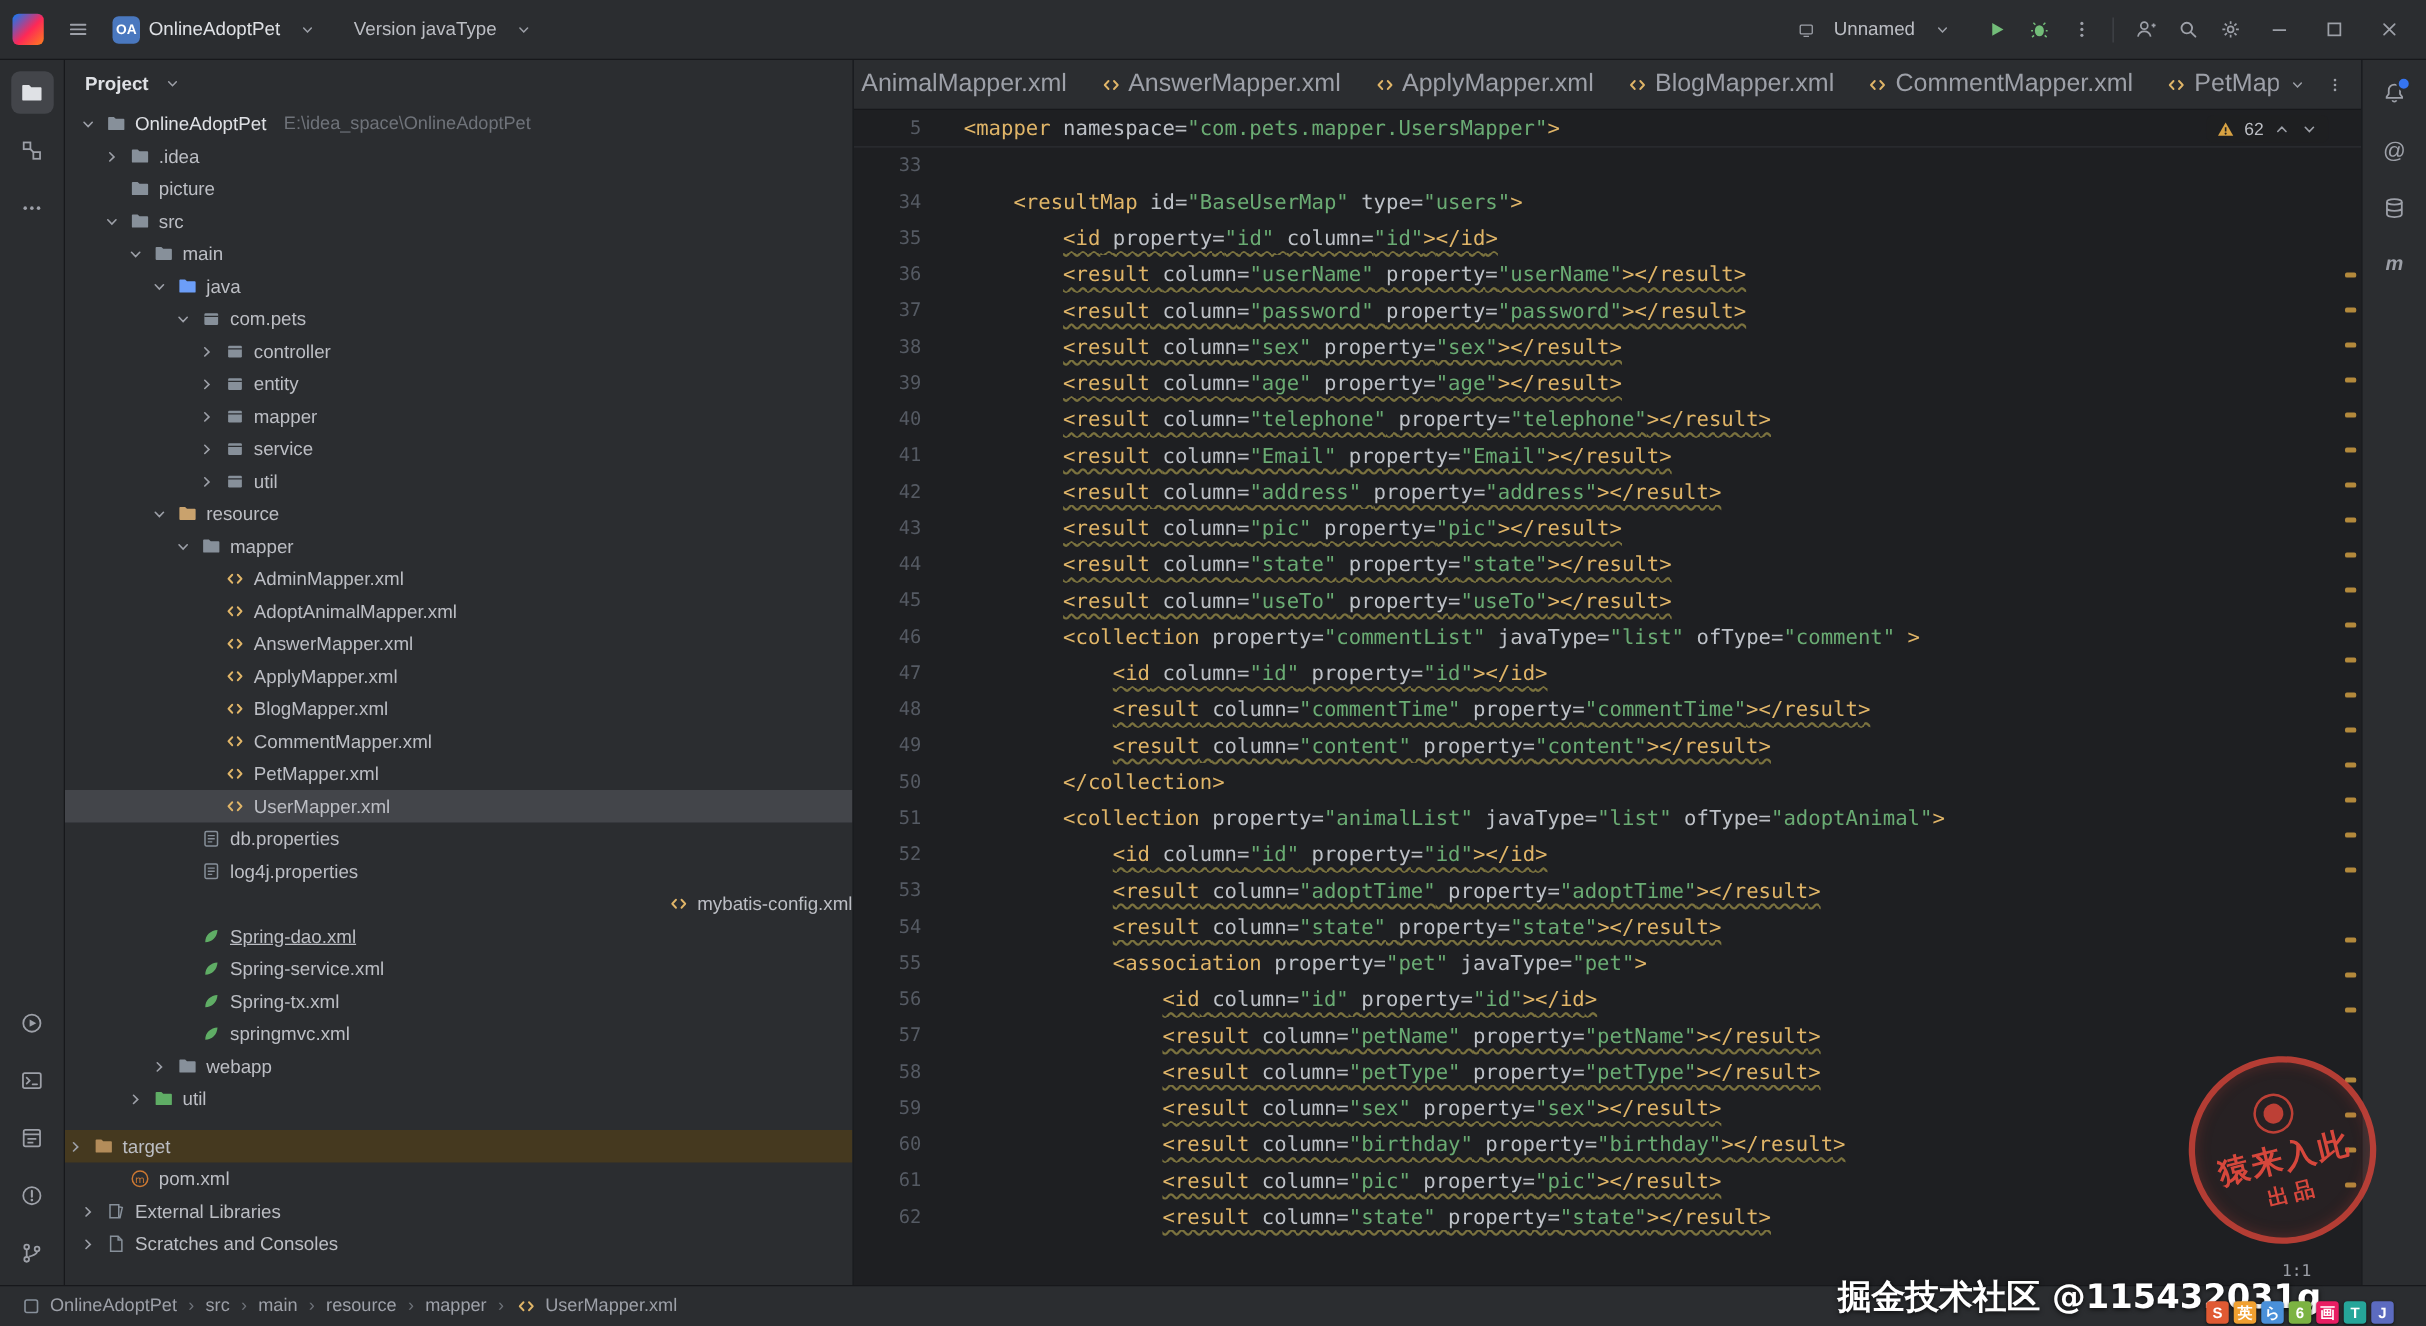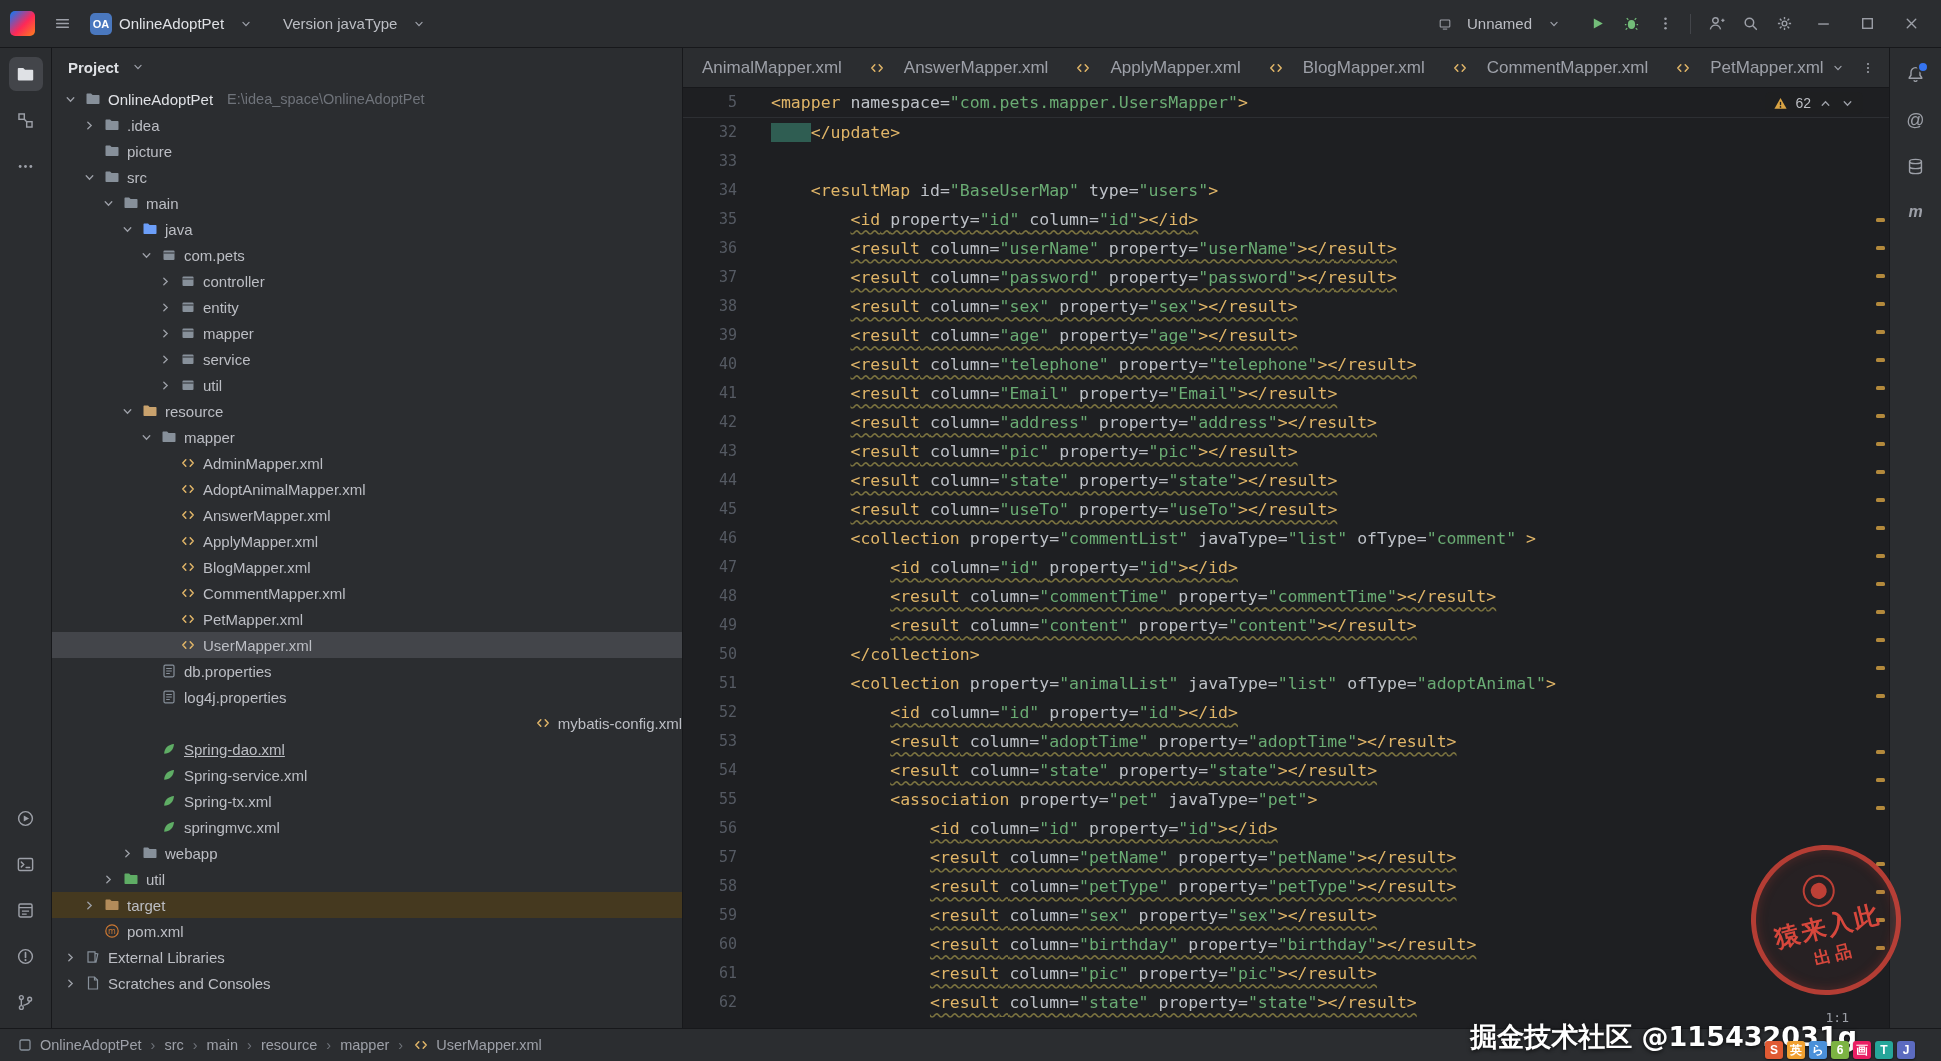--- a/index.html
+++ b/index.html
@@ -49,21 +49,21 @@
   .ic{width:18px;height:18px;display:inline-flex;align-items:center;justify-content:center;color:#87909a;flex:none}
   .ic svg{width:16px;height:16px}
   .ic-xml{color:var(--tag,#e0b568)}
   .ic-leaf{color:#5fad65}
   .ic-maven{color:#cc7832}
 
   
   .editor-zone{flex:1;display:flex;flex-direction:column;background:#1e1f22;position:relative;overflow:hidden}
   .tabbar{height:40px;display:flex;align-items:center;background:#2b2d30;border-bottom:1px solid #17181b;padding-right:6px;flex:none}
   .tabs{display:flex;height:100%;overflow:hidden;flex:1}
-  .tab{display:flex;align-items:center;gap:18px;padding:0 13px;font-size:17px;color:#9da0a8;position:relative;cursor:pointer;flex:none}
+  .tab{display:flex;align-items:center;gap:5px;padding:0 13px;font-size:20px;color:#9da0a8;position:relative;cursor:pointer;flex:none}
   .tab:first-child{margin-left:-30px}
   .tab.active{color:#dfe1e5;background:#1e1f22}
   .tab.active::after{content:"";position:absolute;left:0;right:0;bottom:0;height:3px;background:var(--accent,#3574f0)}
 
   .sticky{flex:none;border-bottom:1px solid #2d2f33;background:#1e1f22}
   .code{flex:1;overflow:hidden}
   .code-line{display:flex;height:29px;line-height:29px;font-family:"DejaVu Sans Mono",monospace;font-size:16.5px;white-space:pre}
   .gutter{flex:none;width:88px;text-align:right;padding-right:34px;color:#555a63;font-size:15px}
   .lbody{color:#bcbec4}
   .tk-tag{color:var(--tag,#e0b568)}
@@ -603,21 +603,21 @@
               <path d="M6.2 4.5 9.8 8l-3.6 3.5" fill="none" stroke="currentColor" stroke-width="1.4" stroke-linecap="round"></path>
             </svg>
           </span>
           <span class="ic ic-folder" style="color: rgb(95, 173, 101);">
             <svg viewBox="0 0 16 16">
               <path fill="currentColor" d="M1.5 3.2c0-.4.3-.7.7-.7h3.6c.2 0 .4.1.5.2l1.3 1.3h6.2c.4 0 .7.3.7.7v7.6c0 .4-.3.7-.7.7H2.2c-.4 0-.7-.3-.7-.7V3.2z"></path>
             </svg>
           </span>
           <span class="tree-label">util</span>
         </div>
-        <div class="tree-row highlighted" style="padding-left: 29px;">
+        <div class="tree-row highlighted" style=" margin-top: 12px;">
           <span class="tree-chevron">
             <svg viewBox="0 0 16 16">
               <path d="M6.2 4.5 9.8 8l-3.6 3.5" fill="none" stroke="currentColor" stroke-width="1.4" stroke-linecap="round"></path>
             </svg>
           </span>
           <span class="ic ic-folder" style="color: rgb(179, 140, 90);">
             <svg viewBox="0 0 16 16">
               <path fill="currentColor" d="M1.5 3.2c0-.4.3-.7.7-.7h3.6c.2 0 .4.1.5.2l1.3 1.3h6.2c.4 0 .7.3.7.7v7.6c0 .4-.3.7-.7.7H2.2c-.4 0-.7-.3-.7-.7V3.2z"></path>
             </svg>
           </span>
@@ -729,21 +729,20 @@
             <circle cx="8" cy="3.5" r="1.2" fill="currentColor"></circle>
             <circle cx="8" cy="8" r="1.2" fill="currentColor"></circle>
             <circle cx="8" cy="12.5" r="1.2" fill="currentColor"></circle>
           </svg>
         </span>
     </div>
     <div class="sticky">
         <div class="code-line"><span class="gutter">5</span><span class="lbody"><span class="warnwrap"><span class="tk-tag">&lt;mapper</span><span class="tk-pln"> </span><span class="tk-attr">namespace</span><span class="tk-pln">=</span><span class="tk-str">"com.pets.mapper.UsersMapper"</span><span class="tk-tag">&gt;</span></span></span></div>
       </div>
     <div class="code">
-        <div class="code-line"><span class="gutter">32</span><span class="lbody"><span class="selblock">    </span><span class="warnwrap"><span class="tk-tag">&lt;/update</span><span class="tk-tag">&gt;</span></span></span></div>
         <div class="code-line"><span class="gutter">33</span><span class="lbody"><span class="warnwrap"></span></span></div>
         <div class="code-line"><span class="gutter">34</span><span class="lbody"><span class="tk-pln">    </span><span class="warnwrap"><span class="tk-tag">&lt;resultMap</span><span class="tk-pln"> </span><span class="tk-attr">id</span><span class="tk-pln">=</span><span class="tk-str">"BaseUserMap"</span><span class="tk-pln"> </span><span class="tk-attr">type</span><span class="tk-pln">=</span><span class="tk-str">"users"</span><span class="tk-tag">&gt;</span></span></span></div>
         <div class="code-line"><span class="gutter">35</span><span class="lbody"><span class="tk-pln">        </span><span class="warnwrap warn"><span class="tk-tag">&lt;id</span><span class="tk-pln"> </span><span class="tk-attr">property</span><span class="tk-pln">=</span><span class="tk-str">"id"</span><span class="tk-pln"> </span><span class="tk-attr">column</span><span class="tk-pln">=</span><span class="tk-str">"id"</span><span class="tk-tag">&gt;</span><span class="tk-tag">&lt;/id</span><span class="tk-tag">&gt;</span></span></span></div>
         <div class="code-line"><span class="gutter">36</span><span class="lbody"><span class="tk-pln">        </span><span class="warnwrap warn"><span class="tk-tag">&lt;result</span><span class="tk-pln"> </span><span class="tk-attr">column</span><span class="tk-pln">=</span><span class="tk-str">"userName"</span><span class="tk-pln"> </span><span class="tk-attr">property</span><span class="tk-pln">=</span><span class="tk-str">"userName"</span><span class="tk-tag">&gt;</span><span class="tk-tag">&lt;/result</span><span class="tk-tag">&gt;</span></span></span></div>
         <div class="code-line"><span class="gutter">37</span><span class="lbody"><span class="tk-pln">        </span><span class="warnwrap warn"><span class="tk-tag">&lt;result</span><span class="tk-pln"> </span><span class="tk-attr">column</span><span class="tk-pln">=</span><span class="tk-str">"password"</span><span class="tk-pln"> </span><span class="tk-attr">property</span><span class="tk-pln">=</span><span class="tk-str">"password"</span><span class="tk-tag">&gt;</span><span class="tk-tag">&lt;/result</span><span class="tk-tag">&gt;</span></span></span></div>
         <div class="code-line"><span class="gutter">38</span><span class="lbody"><span class="tk-pln">        </span><span class="warnwrap warn"><span class="tk-tag">&lt;result</span><span class="tk-pln"> </span><span class="tk-attr">column</span><span class="tk-pln">=</span><span class="tk-str">"sex"</span><span class="tk-pln"> </span><span class="tk-attr">property</span><span class="tk-pln">=</span><span class="tk-str">"sex"</span><span class="tk-tag">&gt;</span><span class="tk-tag">&lt;/result</span><span class="tk-tag">&gt;</span></span></span></div>
         <div class="code-line"><span class="gutter">39</span><span class="lbody"><span class="tk-pln">        </span><span class="warnwrap warn"><span class="tk-tag">&lt;result</span><span class="tk-pln"> </span><span class="tk-attr">column</span><span class="tk-pln">=</span><span class="tk-str">"age"</span><span class="tk-pln"> </span><span class="tk-attr">property</span><span class="tk-pln">=</span><span class="tk-str">"age"</span><span class="tk-tag">&gt;</span><span class="tk-tag">&lt;/result</span><span class="tk-tag">&gt;</span></span></span></div>
         <div class="code-line"><span class="gutter">40</span><span class="lbody"><span class="tk-pln">        </span><span class="warnwrap warn"><span class="tk-tag">&lt;result</span><span class="tk-pln"> </span><span class="tk-attr">column</span><span class="tk-pln">=</span><span class="tk-str">"telephone"</span><span class="tk-pln"> </span><span class="tk-attr">property</span><span class="tk-pln">=</span><span class="tk-str">"telephone"</span><span class="tk-tag">&gt;</span><span class="tk-tag">&lt;/result</span><span class="tk-tag">&gt;</span></span></span></div>
         <div class="code-line"><span class="gutter">41</span><span class="lbody"><span class="tk-pln">        </span><span class="warnwrap warn"><span class="tk-tag">&lt;result</span><span class="tk-pln"> </span><span class="tk-attr">column</span><span class="tk-pln">=</span><span class="tk-str">"Email"</span><span class="tk-pln"> </span><span class="tk-attr">property</span><span class="tk-pln">=</span><span class="tk-str">"Email"</span><span class="tk-tag">&gt;</span><span class="tk-tag">&lt;/result</span><span class="tk-tag">&gt;</span></span></span></div>
         <div class="code-line"><span class="gutter">42</span><span class="lbody"><span class="tk-pln">        </span><span class="warnwrap warn"><span class="tk-tag">&lt;result</span><span class="tk-pln"> </span><span class="tk-attr">column</span><span class="tk-pln">=</span><span class="tk-str">"address"</span><span class="tk-pln"> </span><span class="tk-attr">property</span><span class="tk-pln">=</span><span class="tk-str">"address"</span><span class="tk-tag">&gt;</span><span class="tk-tag">&lt;/result</span><span class="tk-tag">&gt;</span></span></span></div>

